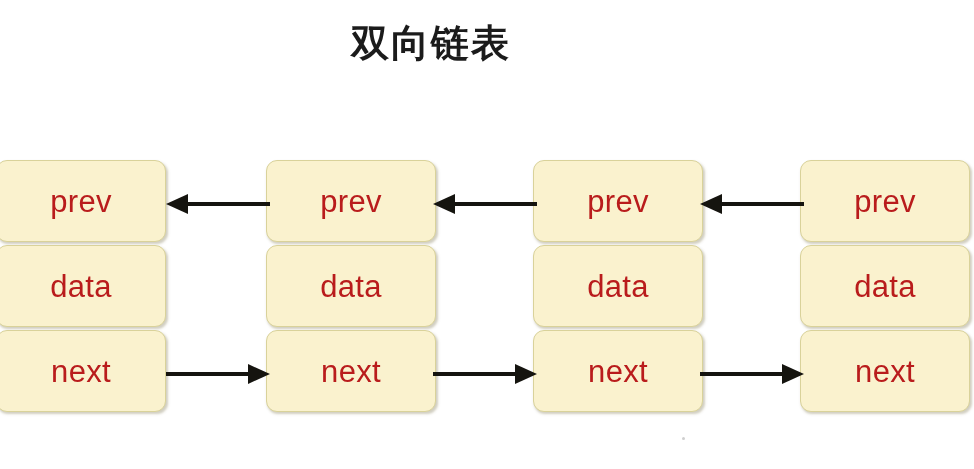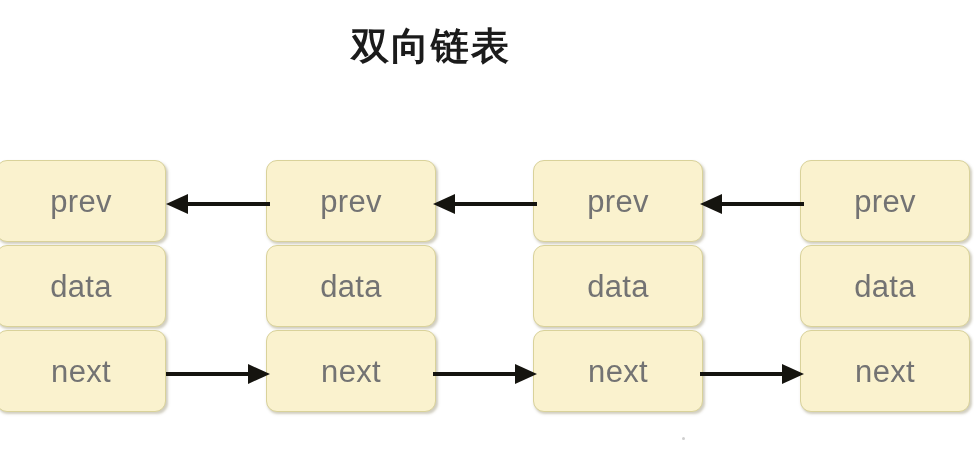--- a/index.html
+++ b/index.html
@@ -28,21 +28,21 @@
     left: 0;
     top: 22px;
     width: 862px;
     text-align: center;
     font-size: 38px;
     font-weight: bold;
     color: #1b1b1b;
     letter-spacing: 2px;
     line-height: 48px;
     white-space: nowrap;
-    font-family: Liberation Serif, serif;
+    font-family: Liberation Mono, monospace;
   }
 
   
   .node {
     position: absolute;
     top: 160px;
     width: 170px;
     height: 252px;
   }
 
@@ -56,21 +56,21 @@
     border: 1.5px solid #d9d29a;
     border-radius: 11px;
     box-shadow: 1.5px 2px 2.5px rgba(120, 112, 70, 0.34);
     display: flex;
     align-items: center;
     justify-content: center;
   }
 
   .cell .cell-label {
     font-size: 31px;
-    color: #737373;
+    color: #b91c1c;
     line-height: 1;
     letter-spacing: 0.3px;
     font-family: "Liberation Sans", "DejaVu Sans", sans-serif;
   }
 
   .cell.row-prev { top: 0px; }
   .cell.row-data { top: 85px; }
   .cell.row-next { top: 170px; }
 
   

